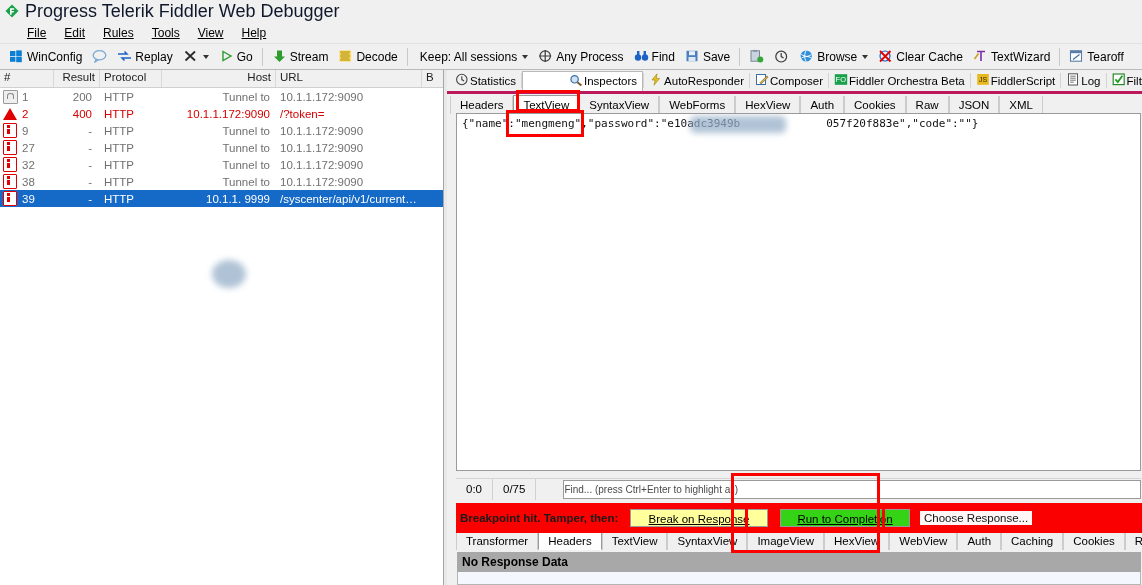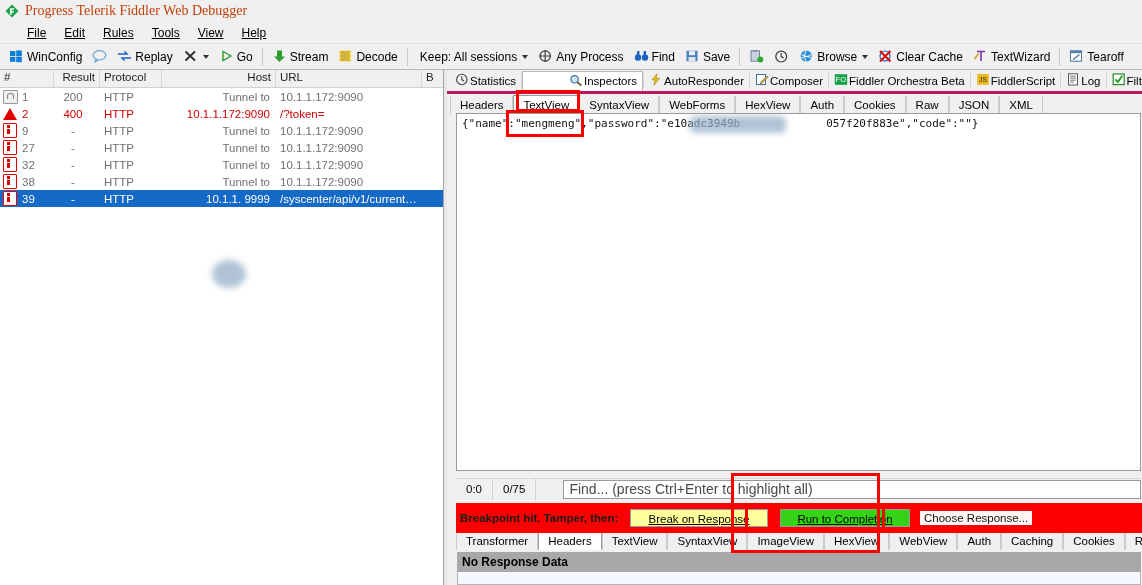--- a/index.html
+++ b/index.html
@@ -8,21 +8,21 @@
     background:#f0f0f0;
     font-family:"Liberation Sans", sans-serif;
     font-size:12px;color:#000;
     -webkit-font-smoothing:antialiased;
   }
   .app{position:relative;width:1142px;height:585px;background:#f0f0f0;}
 
   
   .titlebar{height:22px;display:flex;align-items:center;padding-left:5px;background:#f0f0f0;}
   .title-icon{width:14px;height:14px;margin-right:6px;position:relative;}
-  .title-text{font-size:14px;color:#c2410c;font-family:Liberation Serif, serif;}
+  .title-text{font-size:18px;color:#0f172a;}
 
   
   .menubar{height:21px;display:flex;align-items:center;padding-left:18px;background:#f0f0f0;}
   .menubar .mi{padding:2px 9px;font-size:12px;color:#000;}
   .menubar .mi u{text-decoration:underline;}
 
   
   .toolbar{height:25px;display:flex;align-items:center;background:#f0f0f0;
            border-top:1px solid #e2e2e2;border-bottom:1px solid #b9b9b9;padding-left:4px;
            white-space:nowrap;overflow:hidden;}
@@ -43,21 +43,21 @@
   
   .grid-head{display:flex;height:17px;background:#f0f0f0;border-bottom:1px solid #d0d0d0;
              font-size:11.5px;color:#222;}
   .gh{border-right:1px solid #d8d8d8;padding:1px 4px 0 4px;box-sizing:border-box;overflow:hidden;}
   .gh.r{text-align:right;}
   .row{display:flex;height:17px;align-items:center;font-size:11.5px;color:#707070;box-sizing:border-box;}
   .row.sel{background:#1569c7;color:#fff;}
   .row.err{color:#d40000;}
   .c-icon{width:20px;display:flex;justify-content:center;align-items:center;flex:0 0 20px;}
   .c-num{width:34px;flex:0 0 34px;padding-left:2px;box-sizing:border-box;}
-  .c-res{width:46px;flex:0 0 46px;text-align:center;padding-right:8px;box-sizing:border-box;}
+  .c-res{width:46px;flex:0 0 46px;text-align:right;padding-right:8px;box-sizing:border-box;}
   .c-pro{width:62px;flex:0 0 62px;padding-left:4px;box-sizing:border-box;}
   .c-host{width:114px;flex:0 0 114px;text-align:right;padding-right:6px;box-sizing:border-box;}
   .c-url{flex:1;padding-left:4px;box-sizing:border-box;overflow:hidden;white-space:nowrap;}
 
   
   .i-lock{width:13px;height:12px;border:1.4px solid #9a9a9a;background:#efefef;border-radius:1px;position:relative;}
   .i-lock:after{content:"";position:absolute;left:3px;top:2px;width:5px;height:5px;border:1.4px solid #8a8a8a;border-bottom:none;border-radius:3px 3px 0 0;}
   .i-warn{width:0;height:0;border-left:7px solid transparent;border-right:7px solid transparent;border-bottom:12px solid #e00000;position:relative;}
   .i-bp{width:12px;height:13px;background:#fff;border:1.8px solid #e00000;border-radius:1px;position:relative;}
   .i-bp:before{content:"";position:absolute;left:3.2px;top:1.2px;width:3px;height:3px;background:#e00000;}
@@ -82,21 +82,21 @@
   .textview{position:absolute;left:456px;top:113px;right:1px;height:358px;background:#fff;
             border:1px solid #9a9a9a;box-sizing:border-box;overflow:hidden;}
   .tv-line{font-family:"DejaVu Sans Mono", monospace;font-size:11px;color:#111;
            padding:3px 4px 0 5px;white-space:nowrap;letter-spacing:0px;}
 
   .statusrow{position:absolute;left:456px;top:478px;right:1px;height:21px;display:flex;align-items:center;
              background:#f0f0f0;border-top:1px solid #d5d5d5;box-sizing:border-box;}
   .st-cell{font-size:11.5px;color:#000;padding:0 10px;border-right:1px solid #d0d0d0;height:21px;
            line-height:21px;box-sizing:border-box;}
   .findbox{margin-left:27px;flex:1;height:19px;background:#fff;border:1px solid #9a9a9a;
-           display:flex;align-items:center;padding-left:5px;box-sizing:border-box;color:#4a4a4a;font-size:14px;}
+           display:flex;align-items:center;box-sizing:border-box;color:#4a4a4a;font-size:10px;}
 
   .bpbar{position:absolute;left:456px;top:506px;right:1px;height:24px;background:#fb0000;
          display:flex;align-items:center;box-sizing:border-box;}
   .bp-label{color:#1b1b1b;font-size:11.5px;font-weight:bold;padding-left:4px;width:170px;}
   .bp-btn{height:18px;line-height:18px;font-size:11.5px;text-align:center;color:#000;
           border:1px solid #9a9a9a;box-sizing:border-box;}
   .bp-btn.yellow{background:#ffff9b;width:138px;}
   .bp-btn.green{background:#35d315;width:130px;margin-left:12px;}
   .bp-choose{margin-left:10px;font-size:11.5px;color:#111;background:#fff6f6;padding:1px 4px;text-align:center;}
   .bp-btn u{text-decoration:underline;}

